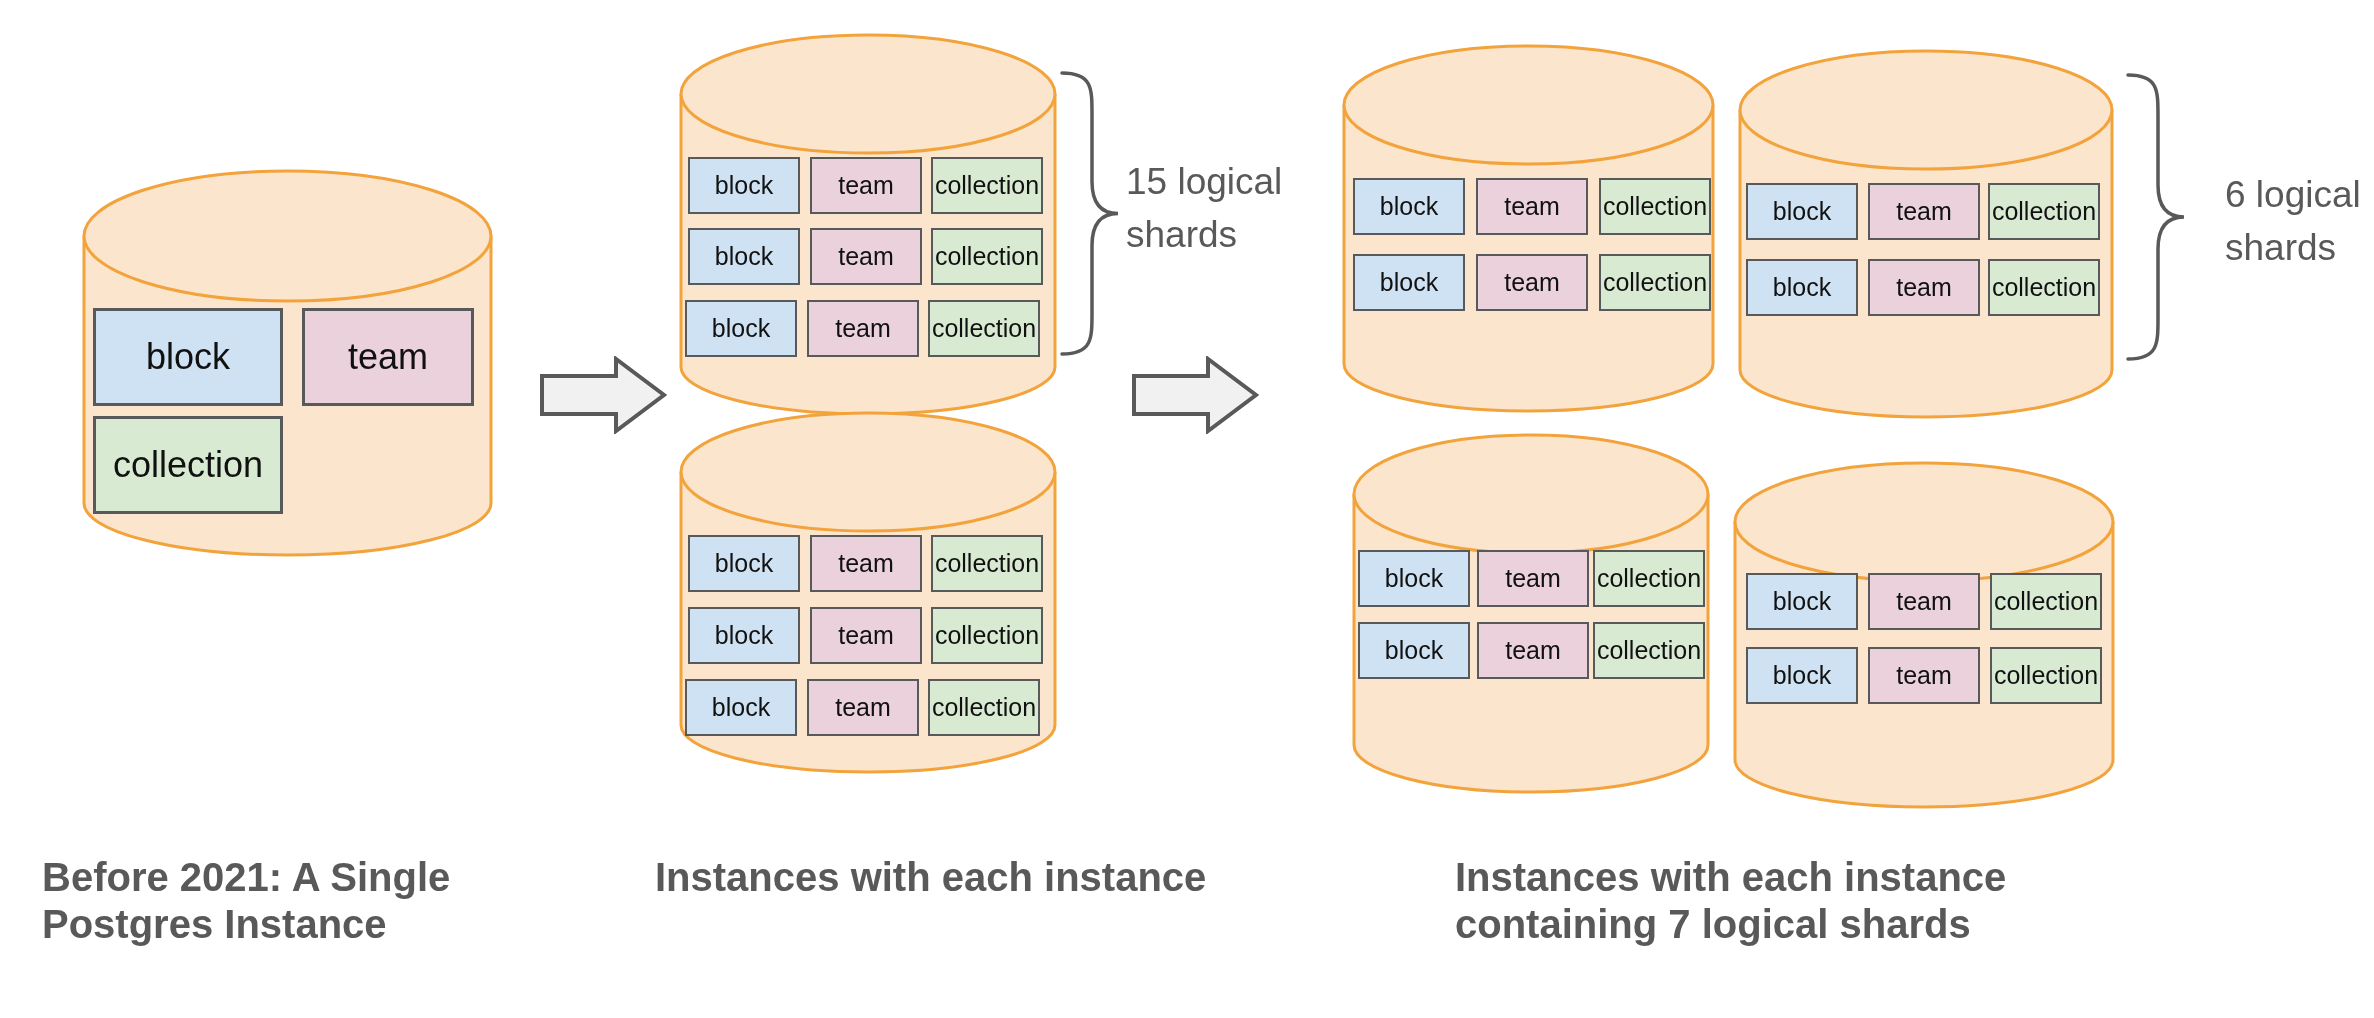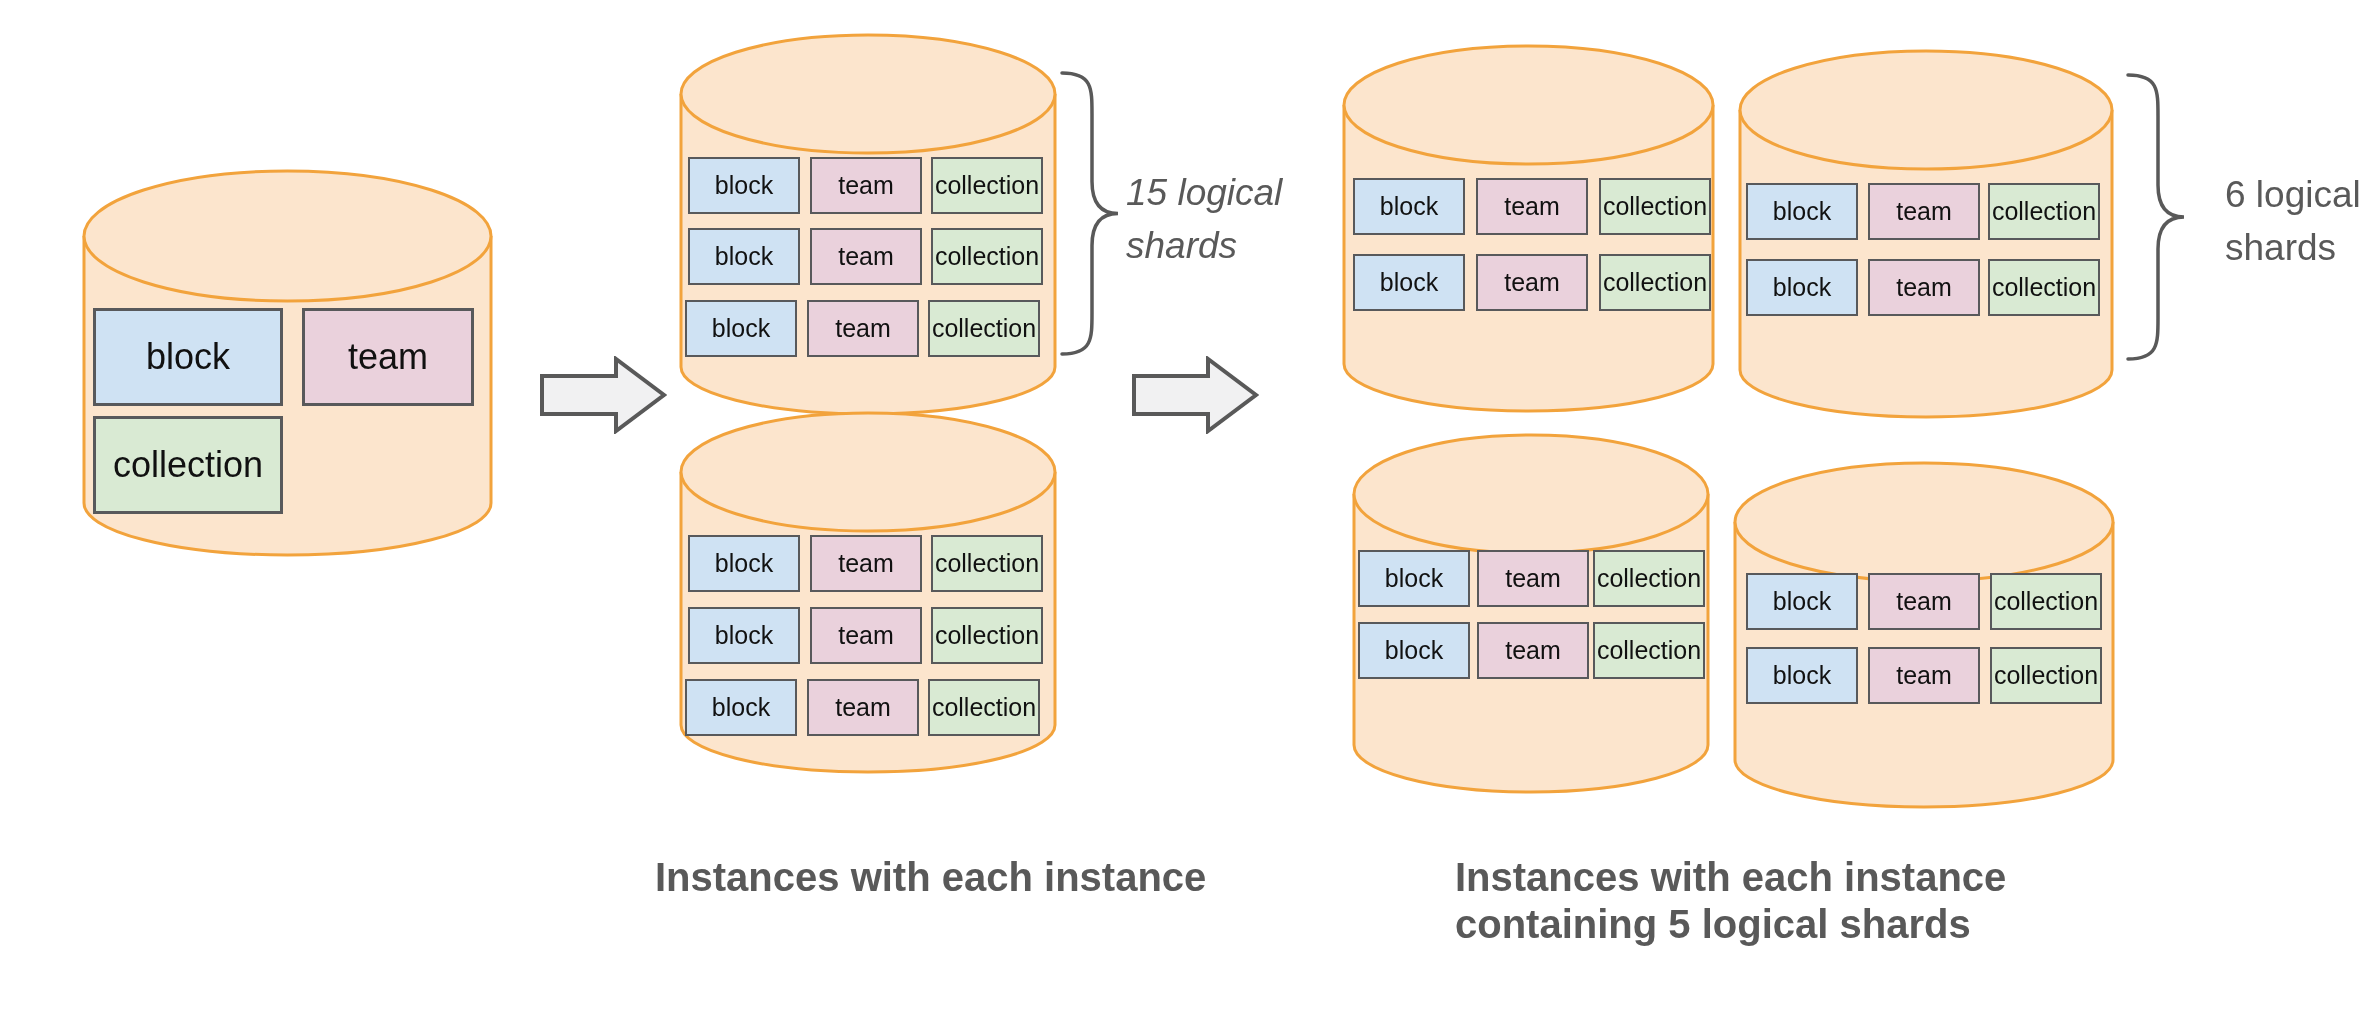--- a/index.html
+++ b/index.html
@@ -114,31 +114,35 @@
     </div>
     <svg width="127" height="78" style="position: absolute; left: 540px; top: 356px;">
       <polygon points="2,20 76,20 76,3 124,39 76,75 76,58 2,58" fill="#f1f1f2" stroke="#595959" stroke-width="4"></polygon>
     </svg>
     <svg width="127" height="78" style="position: absolute; left: 1132px; top: 356px;">
       <polygon points="2,20 76,20 76,3 124,39 76,75 76,58 2,58" fill="#f1f1f2" stroke="#595959" stroke-width="4"></polygon>
     </svg>
     <svg width="66" height="287" style="position: absolute; left: 1058px; top: 70px;">
       <path d="M4 3 C34 3 34 18 34 44 L34 111.5 C34 131.5 42 143.5 60 143.5 C42 143.5 34 155.5 34 175.5 L34 243 C34 269 34 284 4 284" fill="none" stroke="#595959" stroke-width="3.5" stroke-linecap="round"></path>
     </svg>
-    <div class="shard-label" style="left: 1126px; top: 166px; font-style: italic;">
+    <div class="shard-label" style="left: 1126px; top: 155px;">
       <div>15 logical</div>
       <div>shards</div>
     </div>
     <svg width="66" height="290" style="position: absolute; left: 2124px; top: 72px;">
       <path d="M4 3 C34 3 34 18 34 44 L34 113 C34 133 42 145 60 145 C42 145 34 157 34 177 L34 246 C34 272 34 287 4 287" fill="none" stroke="#595959" stroke-width="3.5" stroke-linecap="round"></path>
     </svg>
     <div class="shard-label" style="left: 2225px; top: 168px;">
       <div>6 logical</div>
       <div>shards</div>
     </div>
+    <div class="caption" style="left: 42px; top: 854px;">
+      <div>Before 2021: A Single</div>
+      <div>Postgres Instance</div>
+    </div>
     <div class="caption" style="left: 655px; top: 854px;">
       <div>Instances with each instance</div>
     </div>
     <div class="caption" style="left: 1455px; top: 854px;">
       <div>Instances with each instance</div>
-      <div>containing 5 logical shards</div>
+      <div>containing 7 logical shards</div>
     </div>
   </div>
 
 </body></html>

